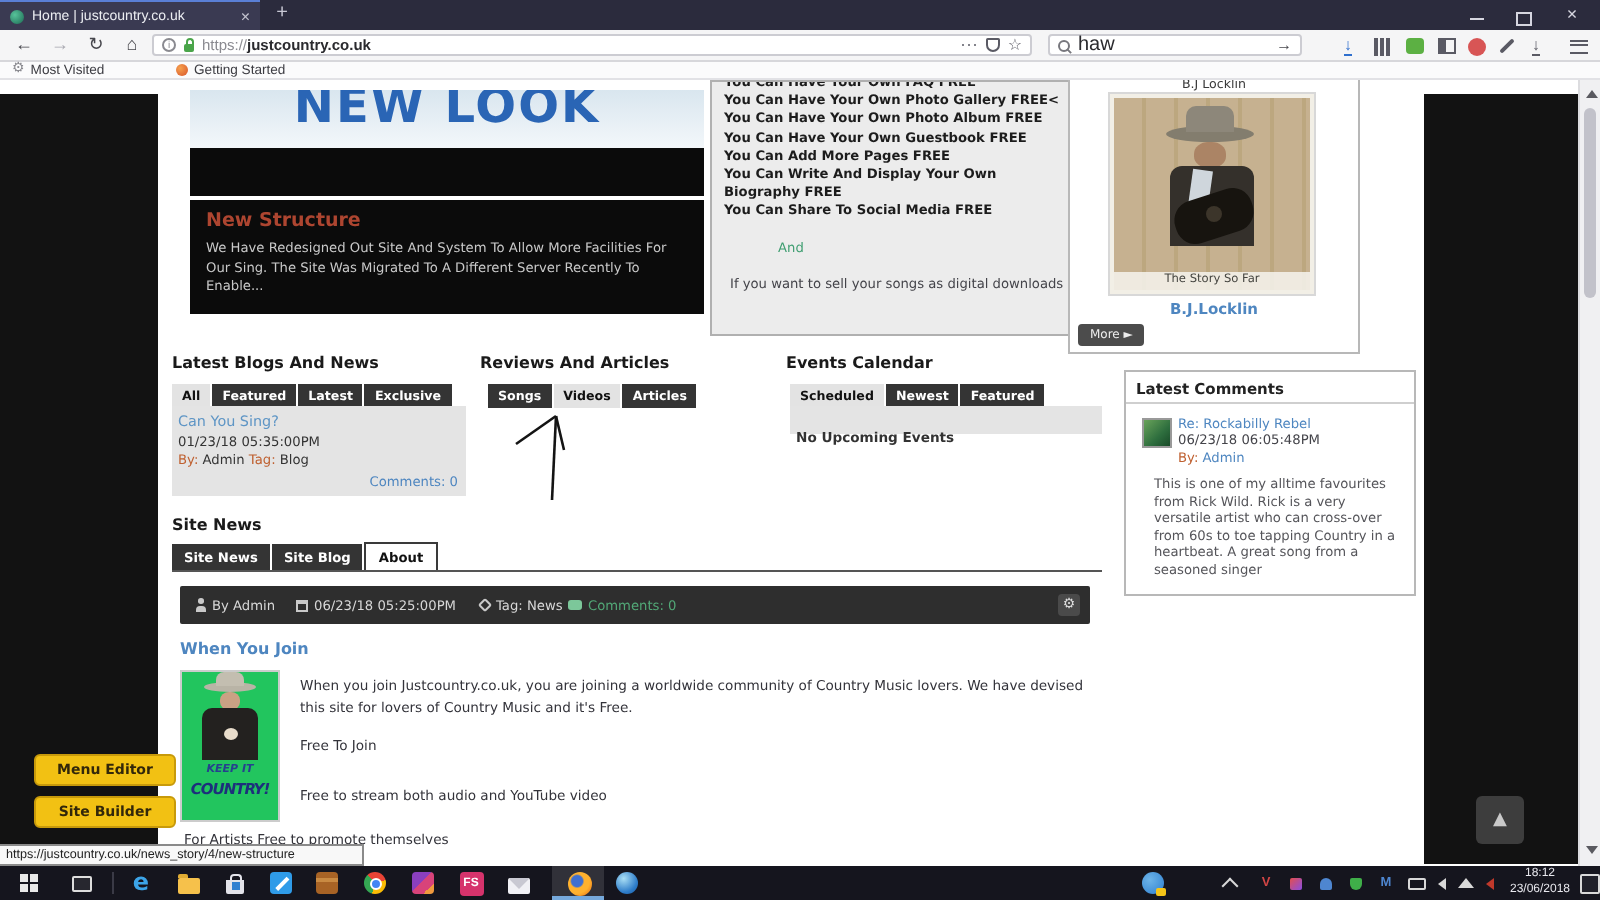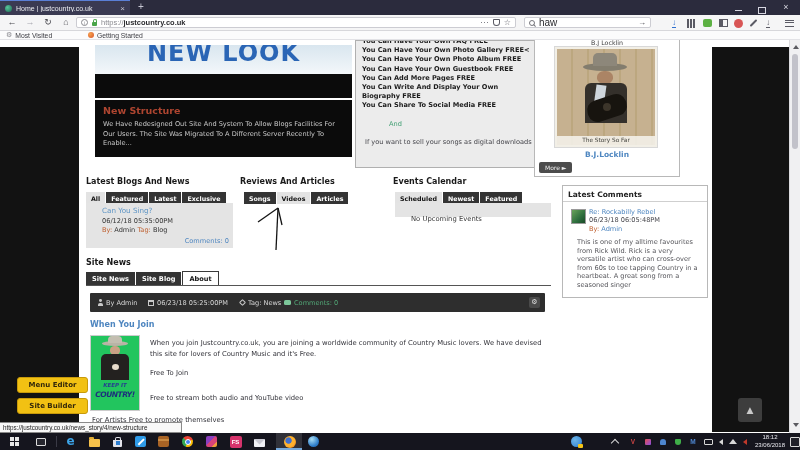--- a/index.html
+++ b/index.html
@@ -92,26 +92,26 @@
   .cmeta{position:absolute;left:26px;top:22px;font-size:6.6px;line-height:8.4px;}
   .cbody{position:absolute;left:14px;top:52px;width:122px;font-size:6.6px;color:#55555a;line-height:8.6px;}
   .linkblue{color:#4e86c0;}
   .lab-orange{color:#bf6030;}
   
   .sechead{position:absolute;font-size:8px;font-weight:bold;color:#1a1a1a;}
   .tabrow{position:absolute;display:flex;gap:1px;align-items:flex-end;}
   .dtab{background:#343434;color:#fff;font-weight:bold;font-size:6.3px;padding:2.5px 5px;display:inline-block;}
   .ltab{background:#e3e3e3;color:#111;font-weight:bold;font-size:6.3px;padding:2.5px 5px;display:inline-block;}
   .wtab{background:#fff;color:#111;border:1px solid #3a3a3a;font-weight:bold;font-size:6.6px;padding:2.5px 6px;display:inline-block;}
-  .graybox{position:absolute;background:#e4e4e4;box-sizing:border-box;padding:3px 16px;}
+  .graybox{position:absolute;background:#e4e4e4;box-sizing:border-box;padding:3px 3px;}
   .blog-title{font-size:7.2px;color:#5e95c5;}
   .blog-date{font-size:6.6px;color:#333;margin-top:1.5px;}
   .blog-byline{font-size:6.6px;color:#333;margin-top:1.5px;}
   .blog-comments{position:absolute;right:4px;bottom:3px;font-size:6.6px;color:#4e86c0;}
-  .events-empty{font-size:6.8px;color:#333;}
+  .events-empty{font-size:6.8px;color:#333;font-weight:bold;}
   
   .sn-hr{position:absolute;left:86px;top:245px;width:465px;border-top:1px solid #555;}
   .metabar{position:absolute;left:90px;top:253px;width:455px;height:19px;background:#2e2e2e;border-radius:1px;}
   .mitem{position:absolute;top:0;height:19px;display:flex;align-items:center;gap:3px;color:#d8d8d8;font-size:6.6px;white-space:nowrap;}
   .mi-person{width:5px;height:3px;border-radius:2px 2px 0 0;background:#c9c9c9;position:relative;margin-top:3px;}
   .mi-person::before{content:"";position:absolute;left:1.1px;top:-3.4px;width:2.8px;height:2.8px;border-radius:50%;background:#c9c9c9;}
   .mi-cal{width:6px;height:6px;border:1px solid #c9c9c9;border-top:2.5px solid #c9c9c9;box-sizing:border-box;}
   .mi-tag{width:5px;height:5px;background:none;border:1px solid #c9c9c9;transform:rotate(45deg);border-radius:1px;box-sizing:border-box;}
   .mi-chat{width:7px;height:5px;background:#7cc79a;border-radius:1.5px;position:relative;}
   .mi-chat::after{content:"";position:absolute;left:1px;bottom:-2px;width:0;height:0;border:2px solid transparent;border-top-color:#7cc79a;}
@@ -243,21 +243,21 @@
   <div class="band" style="left:712px;width:77px;"></div>
 
   <div class="banner">
     <div class="banner-top">
         <div class="banner-word">NEW LOOK</div>
       </div>
     <div class="banner-bot"></div>
   </div>
   <div class="newsbox">
     <h3>New Structure</h3>
-    <p>We Have Redesigned Out Site And System To Allow Blogs Facilities For Our Users. The Site Was Migrated To A Different Server Recently To Enable...</p>
+    <p>We Have Redesigned Out Site And System To Allow More Facilities For Our Sing. The Site Was Migrated To A Different Server Recently To Enable...</p>
   </div>
 
   <div class="featbox">
     <div class="feattext">
       <div>You Can Have Your Own FAQ FREE</div>
       <div>You Can Have Your Own Photo Gallery FREE&lt; You Can Have Your Own Photo Album FREE</div>
       <div>You Can Have Your Own Guestbook FREE</div>
       <div>You Can Add More Pages FREE</div>
       <div>You Can Write And Display Your Own Biography FREE</div>
       <div>You Can Share To Social Media FREE</div>
@@ -300,21 +300,21 @@
 
   <div class="sechead" style="left:86px;top:137px;">Latest Blogs And News</div>
   <div class="tabrow" style="left:86px;top:152px;">
     <span class="ltab">All</span>
     <span class="dtab">Featured</span>
     <span class="dtab">Latest</span>
     <span class="dtab">Exclusive</span>
   </div>
   <div class="graybox" style="left:86px;top:163px;width:147px;height:45px;">
     <div class="blog-title">Can You Sing?</div>
-    <div class="blog-date">06/12/18 05:35:00PM</div>
+    <div class="blog-date">01/23/18 05:35:00PM</div>
     <div class="blog-byline">
       <span class="lab-orange">By:</span>
       <span>Admin</span>
       <span class="lab-orange">Tag:</span>
       <span>Blog</span>
     </div>
     <div class="blog-comments">Comments: 0</div>
   </div>
 
   <div class="sechead" style="left:240px;top:137px;">Reviews And Articles</div>

